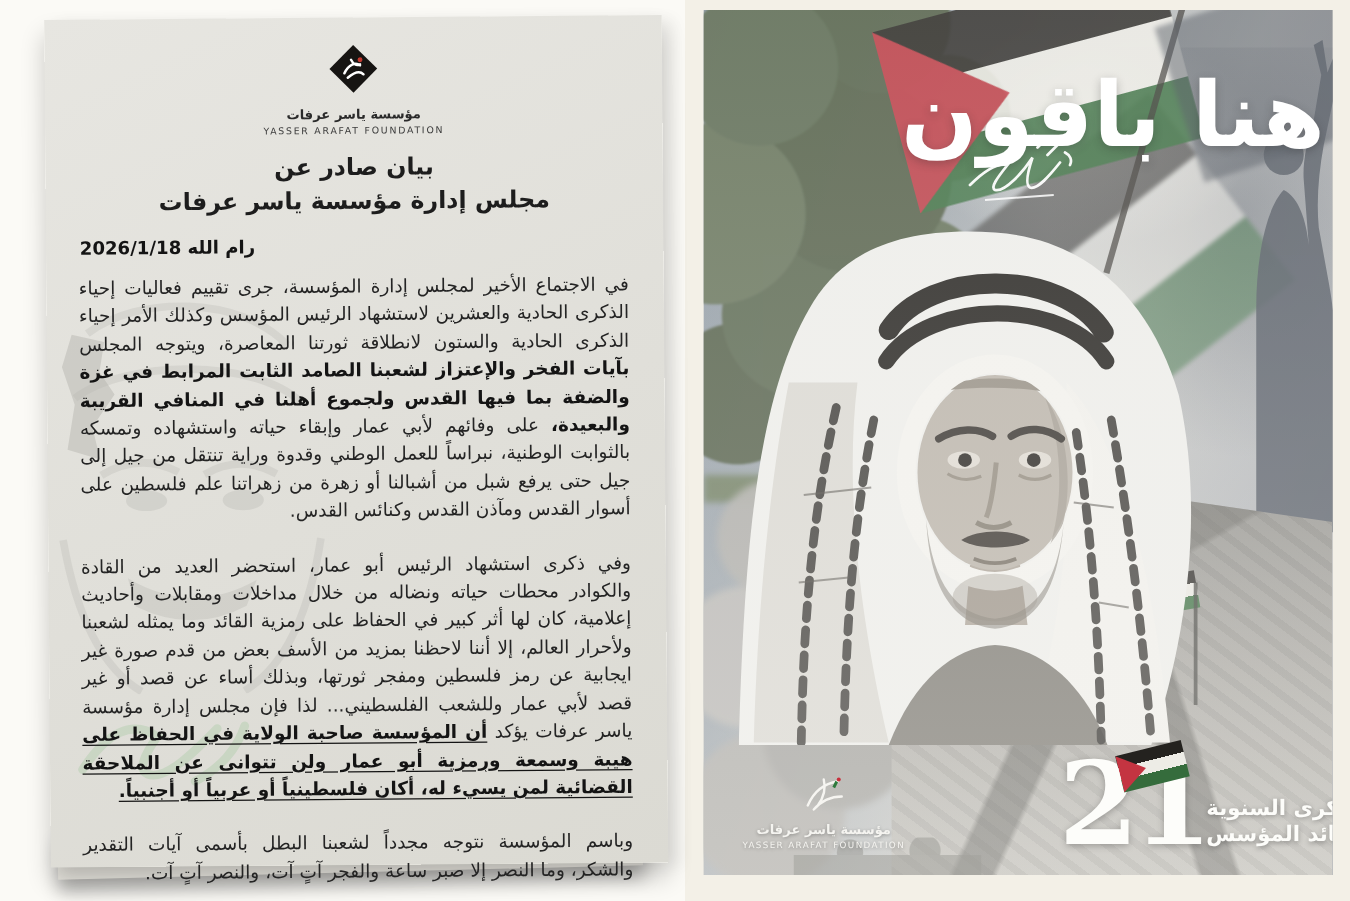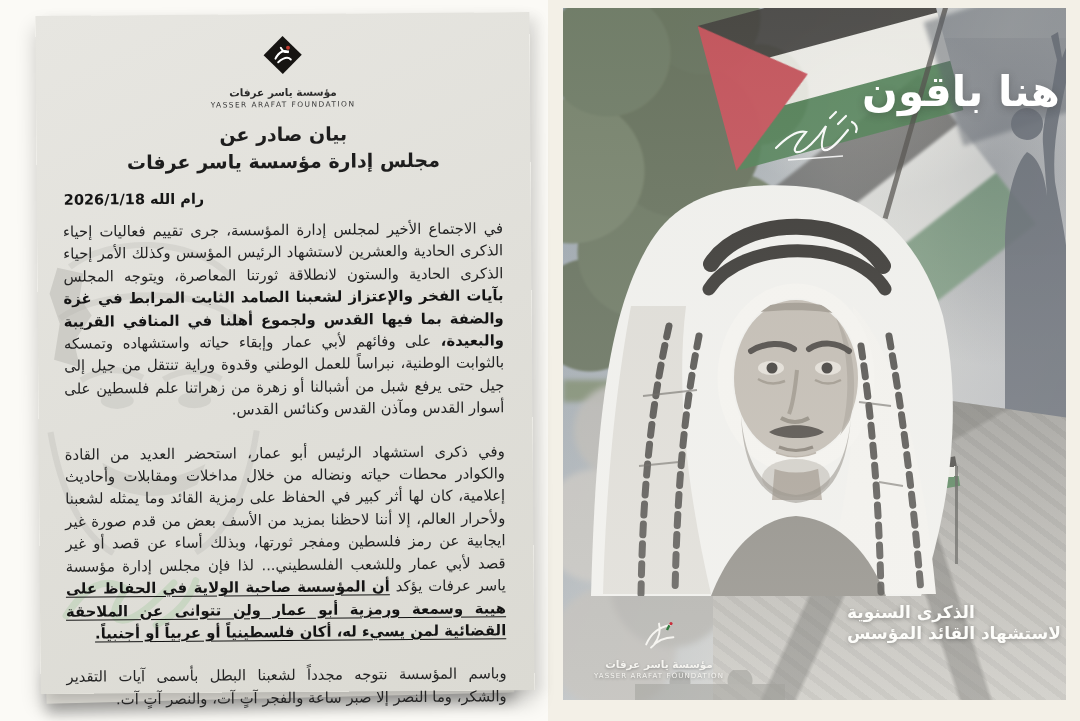--- a/index.html
+++ b/index.html
@@ -73,21 +73,21 @@
     linear-gradient(150deg,transparent 28%,rgba(88,87,82,.45) 29% 36%,transparent 37%),
     repeating-linear-gradient(37deg,rgba(0,0,0,.07) 0 6px,transparent 6px 15px);}
   .flagC{left:349px;top:452px;width:46px;height:30px;transform:rotate(-10deg);opacity:.95;}
   .poleC{position:absolute;left:392px;top:458px;width:2.5px;height:98px;background:#3a3a36;opacity:.8;}
   .houses{position:absolute;left:72px;top:662px;width:150px;height:30px;opacity:.55;background:
     linear-gradient(0deg,#6e6e68 0 16px,transparent 16px),
     radial-gradient(circle at 30% 40%,#63635e 0 10px,transparent 11px),
     radial-gradient(circle at 70% 35%,#6a6a64 0 12px,transparent 13px);}
   .portrait{position:absolute;left:28px;top:138px;width:380px;height:450px;}
   .haze{position:absolute;inset:0;background:linear-gradient(180deg,rgba(250,249,245,.16) 0%,rgba(250,249,245,.26) 55%,rgba(250,249,245,.38) 100%);}
-  .headline{position:absolute;right:6px;top:38px;direction:rtl;font-size:42px;line-height:92px;font-weight:bold;color:#ffffff;
+  .headline{position:absolute;right:6px;top:38px;direction:rtl;font-size:72px;line-height:92px;font-weight:bold;color:#ffffff;
     letter-spacing:-1px;text-shadow:0 2px 8px rgba(40,40,40,.28);white-space:nowrap;}
   .sig{position:absolute;left:205px;top:100px;width:100px;height:60px;}
   .p-logo{position:absolute;left:20px;top:606px;width:152px;text-align:center;color:#f5f4f0;}
   .p-logo-ar{font-size:10.5px;font-weight:bold;line-height:12px;text-shadow:0 1px 3px rgba(0,0,0,.3);}
   .p-logo-en{font-size:7px;letter-spacing:1.1px;margin-top:2px;text-shadow:0 1px 3px rgba(0,0,0,.3);}
   .anniv{position:absolute;left:284px;top:594px;display:flex;align-items:flex-end;color:#fdfdfa;}
   .num-wrap{position:relative;}
   .num{font-family:"DejaVu Serif",serif;font-weight:bold;font-size:92px;line-height:82px;letter-spacing:-5px;
     text-shadow:0 2px 6px rgba(0,0,0,.25);}
   .ribbon{position:absolute;left:48px;top:-4px;width:54px;height:30px;transform:rotate(-14deg);}
@@ -241,20 +241,27 @@
       <svg width="48" height="40" viewBox="0 0 60 50">
         <path d="M14,38 C20,24 30,16 44,14 M20,42 C28,33 38,29 48,29 M30,12 C32,20 30,30 24,38" stroke="#f6f5f1" stroke-width="2.4" fill="none" stroke-linecap="round"></path>
         <path d="M40,20 l3,-6" stroke="#2f7a3d" stroke-width="3"></path>
         <circle cx="45" cy="12" r="2" fill="#c92f3c"></circle>
       </svg>
       <div class="p-logo-ar">مؤسسة ياسر عرفات</div>
       <div class="p-logo-en">YASSER ARAFAT FOUNDATION</div>
     </div>
 
     <div class="anniv">
+      <div class="num-wrap">
+        <div class="num">21</div>
+        <div class="flag ribbon">
+          <div class="cloth"></div>
+            <div class="tri"></div>
+        </div>
+      </div>
       <div class="anniv-text">
         <div>الذكرى السنوية</div>
         <div>لاستشهاد القائد المؤسس</div>
       </div>
     </div>
   </div>
 
 </div>
 
 </body></html>

